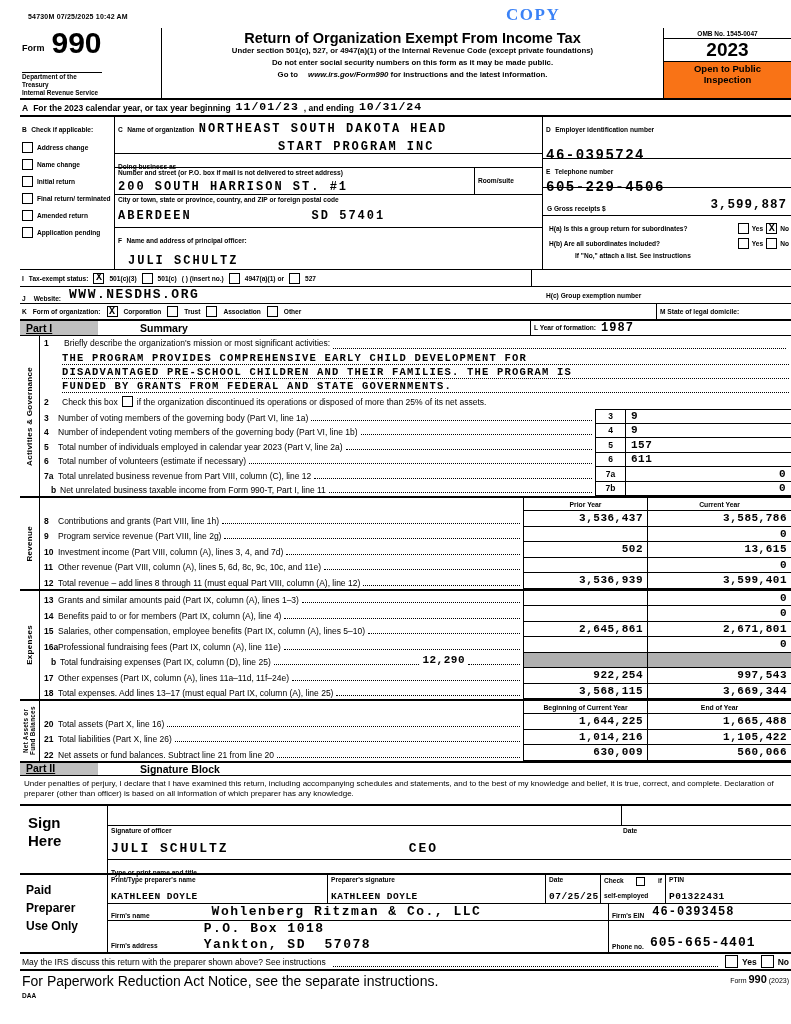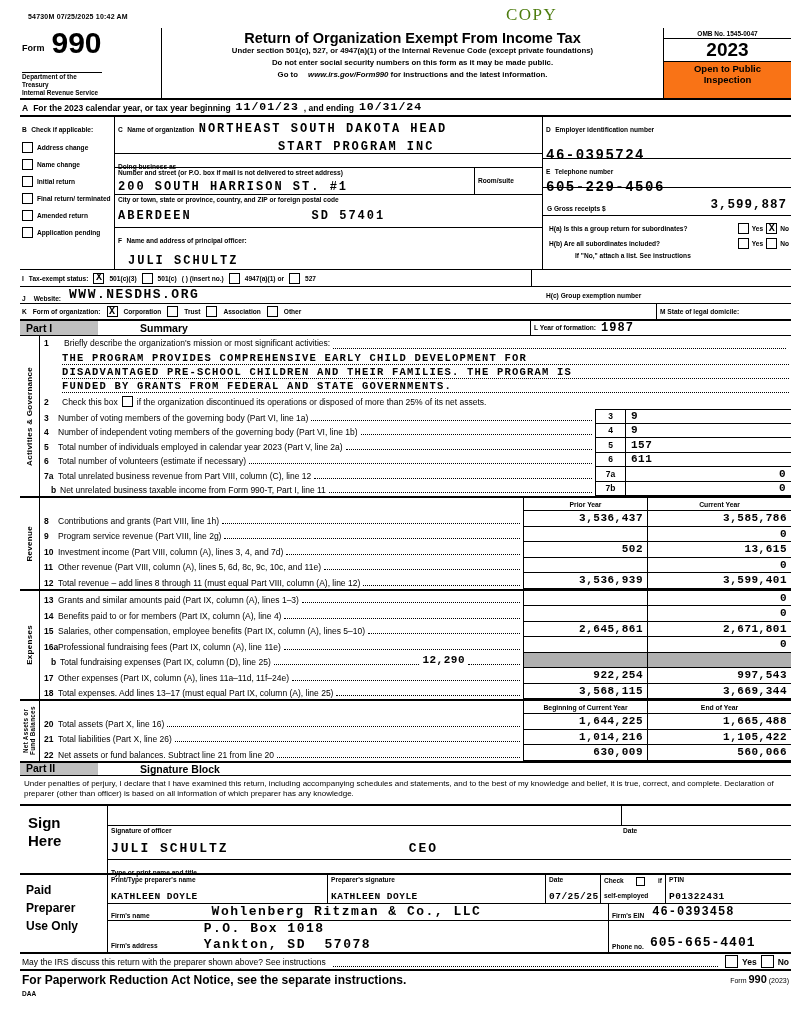--- a/index.html
+++ b/index.html
@@ -1,22 +1,22 @@
 <!DOCTYPE html>
 <html><head>
 <meta charset="utf-8">
 <style>
 * { margin:0; padding:0; box-sizing:border-box; }
 html,body { background:#fff; }
 .page { width:791px; height:1024px; position:relative; background:#fff; color:#000;
   font-family:"Liberation Sans",sans-serif; overflow:hidden; }
 .inner { position:absolute; left:20px; top:28px; width:771px; }
 .stamp { position:absolute; left:28px; top:13px; font-size:7px; font-weight:700; letter-spacing:.2px; }
-.copy { position:absolute; left:506px; top:5px; font-family:"Liberation Serif",serif; font-weight:400;
-  font-size:17px; color:#4d7c0f; letter-spacing:1.5px; }
+.copy { position:absolute; left:506px; top:5px; font-family:"Liberation Serif",serif; font-weight:700;
+  font-size:17px; color:#3b82f6; letter-spacing:1.5px; }
 .mv { font-family:"Liberation Mono","DejaVu Sans Mono",monospace; font-weight:700; white-space:pre; }
 .tl { font-size:6.6px; font-weight:700; }
 .fl { font-size:8.5px; }
 .dots { flex:1; border-bottom:1.5px dotted #000; margin:0 3px 2px 3px; min-width:8px; align-self:flex-end; }
 .cb { width:11px; height:11px; border:1.3px solid #000; display:inline-flex; align-items:center;
   justify-content:center; font-family:"Liberation Mono",monospace; font-weight:700; font-size:10px;
   flex:none; background:#fff; line-height:1; }
 .cbs { width:9px; height:9px; }
 
 .hdr { display:flex; border-bottom:2px solid #000; height:72px; }
@@ -80,21 +80,21 @@
 .rowJright { flex:1; padding:0 0 1px 14px; }
 .rowK { display:flex; align-items:center; height:17px; border-bottom:2px solid #000; }
 .rowKmain { width:510px; display:flex; align-items:center; gap:6px; padding:0 2px; height:100%; }
 .rowKl { width:126px; border-left:1px solid #000; height:100%; display:flex; align-items:center;
   gap:5px; padding:0 3px;margin-top:32px; }
 .rowKl .mv { font-size:12px; letter-spacing:1px; }
 .rowKm { flex:1; border-left:1px solid #000; height:100%; display:flex; align-items:center; padding:0 3px; }
 
 .partbar { display:flex; align-items:center; border-bottom:1.5px solid #000; height:15px; }
 .parttag { background:#bfbfbf; font-weight:700; font-size:10.5px; width:78px; padding:0 0 1px 6px;
-  height:100%; display:flex; align-items:center; }
+  height:100%; display:flex; align-items:center;text-decoration:underline; }
 .parttitle { font-weight:700; font-size:10.5px; margin-left:42px; }
 .partbar2 { border-top:2px solid #000; }
 
 .grp { display:flex; }
 .grp2,.grp3,.grp4 { border-top:2px solid #000; }
 .vlab { width:20px; border-right:1.5px solid #000; display:flex; align-items:center; justify-content:center; }
 .vtext { writing-mode:vertical-rl; transform:rotate(180deg); font-weight:700; font-size:8px;
   letter-spacing:.3px; white-space:nowrap; }
 .vtext.small { font-size:6.3px; white-space:normal; max-height:52px; text-align:center; line-height:1.1; }
 .gcontent { flex:1; display:flex; flex-direction:column; }
@@ -173,21 +173,21 @@
 .paddrlines .mv { display:block; font-size:13px; letter-spacing:1.5px; line-height:1.2; }
 .pphone { width:183px; border-left:1px solid #000; display:flex; align-items:flex-end; gap:6px;
   padding:0 3px 2px; }
 .pphone .mv { font-size:13px; letter-spacing:1px; }
 
 .discuss { display:flex; align-items:center; gap:4px; height:17px; border-bottom:2px solid #000;
   font-size:8.5px; padding:0 2px; }
 .discuss .yn { font-weight:700; }
 .discuss .cb { width:13px; height:13px; }
 .footrow { display:flex; justify-content:space-between; align-items:flex-start; padding:2px 2px 0; }
-.fpl { font-size:12px; font-weight:700; }
+.fpl { font-size:14px; font-weight:400; }
 .fpr { font-size:7px; }
 .fpr .n990 { font-weight:700; font-size:11px; }
 .daa { font-size:6.5px; font-weight:700; margin-top:3px; padding-left:2px; }
 </style>
 </head>
 <body>
 
 <div class="page">
   <div class="stamp">54730M 07/25/2025 10:42 AM</div>
   <div class="copy">COPY</div>

